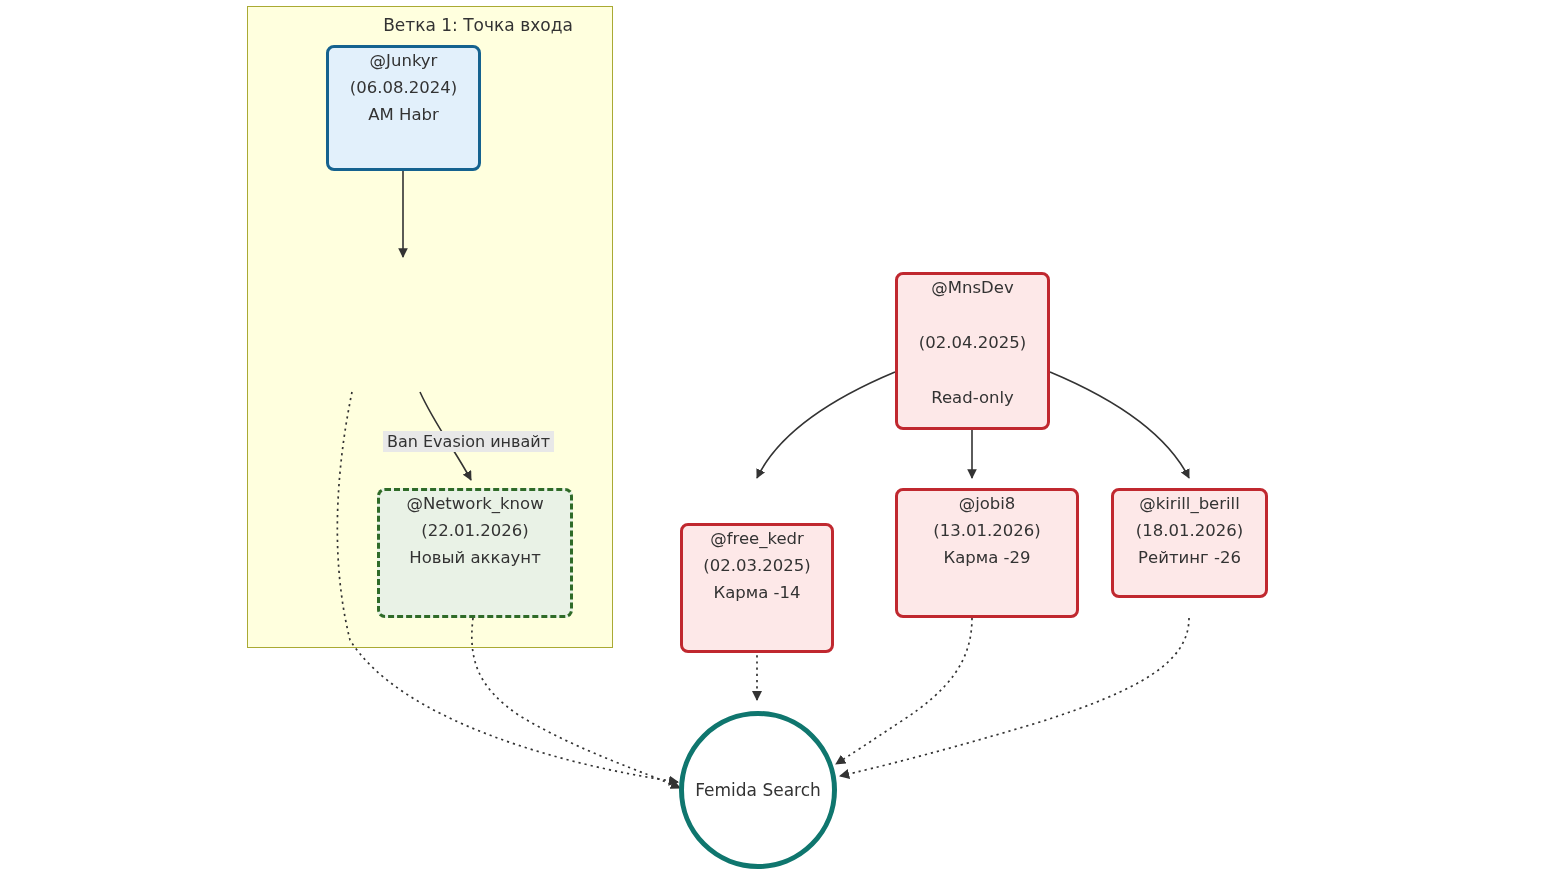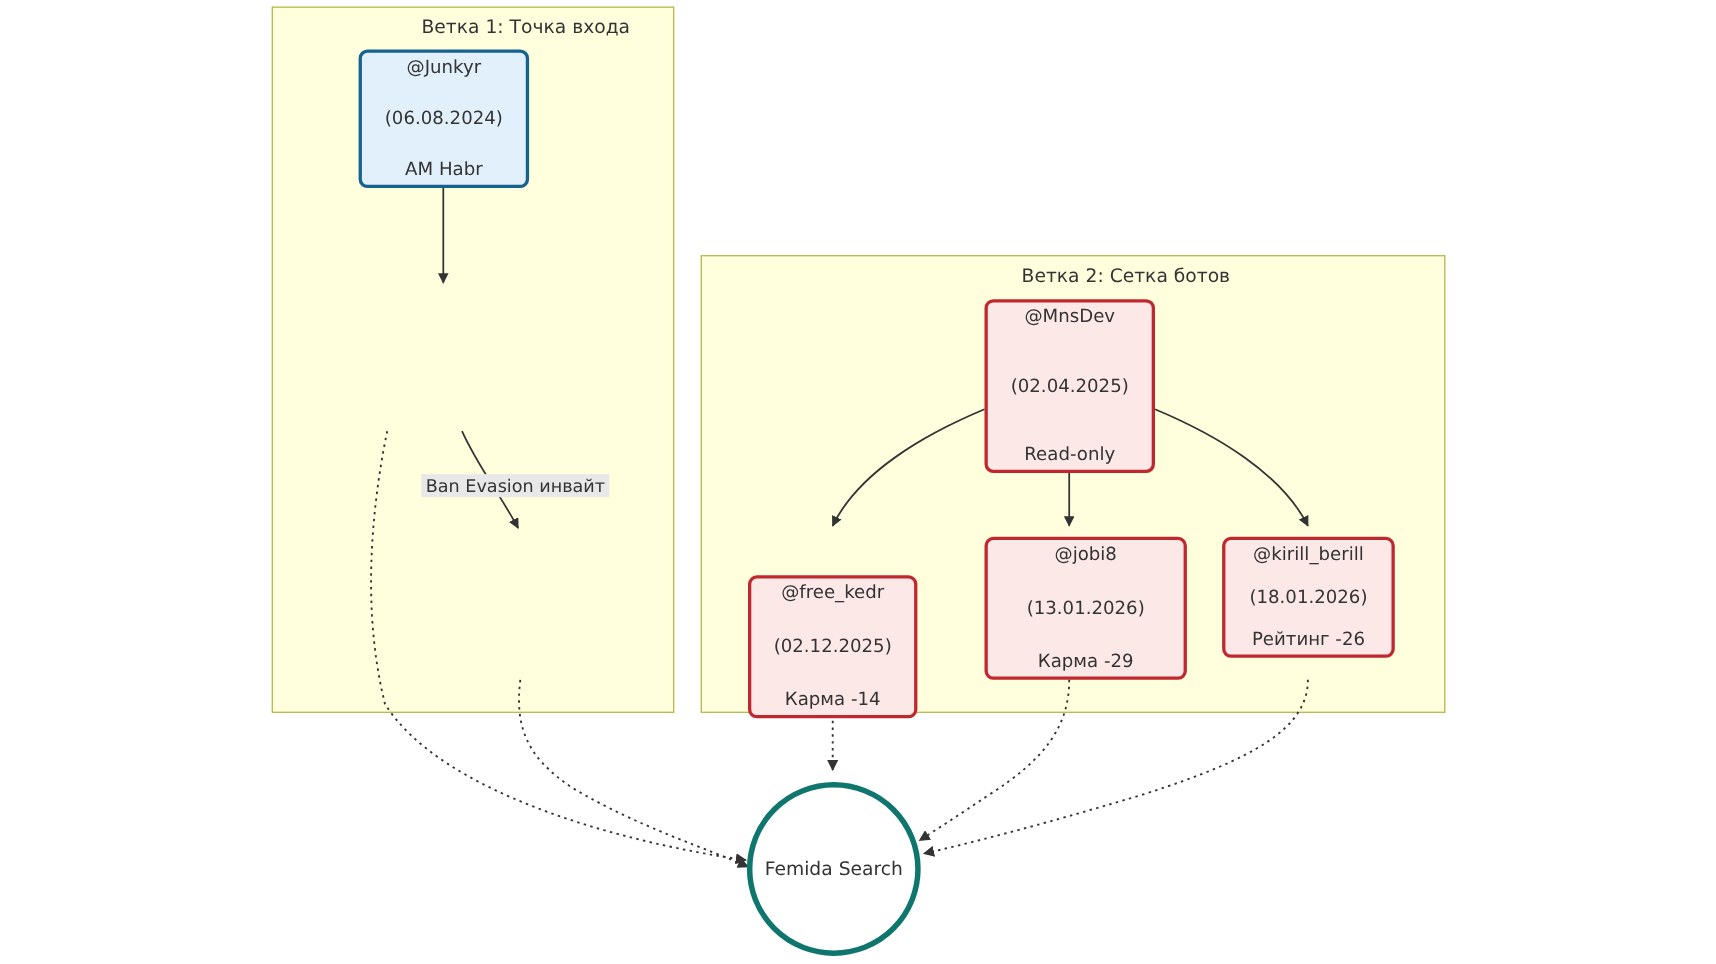--- a/index.html
+++ b/index.html
@@ -45,21 +45,21 @@
     white-space: nowrap;
     padding-left: 48px;
   }
   .node {
     position: absolute;
     box-sizing: border-box;
     border-radius: 8px;
     display: flex;
     flex-direction: column;
     align-items: center;
-    justify-content: space-between;
+    justify-content: flex-start;
     text-align: center;
     font-size: 16.5px;
     line-height: 1.63;
     color: #333333;
     white-space: nowrap;
   }
   .node .line { display: block; }
   .node-blue {
     background: #e2f0fb;
     border: 3px solid #15628f;
@@ -97,23 +97,20 @@
 </style>
 </head>
 <body>
 
 <div id="canvas">
 
   <div class="cluster" style="left:247px; top:6px; width:366px; height:642px;">
     <div class="cluster-label">Ветка 1: Точка входа</div>
   </div>
 
-  <div class="cluster" style="left:637px; top:232px; width:677px; height:416px;">
-    <div class="cluster-label">Ветка 2: Сетка ботов</div>
-  </div>
 
   <svg class="layer-edges" width="1560" height="876" viewBox="0 0 1560 876">
     <defs>
       <marker id="arrow" viewBox="0 0 10 10" refX="9" refY="5" markerWidth="6" markerHeight="6" orient="auto-start-reverse">
         <path d="M 0 0 L 10 5 L 0 10 z" fill="#333333"></path>
       </marker>
       <marker id="arrowdot" viewBox="0 0 10 10" refX="9" refY="5" markerWidth="6" markerHeight="6" orient="auto-start-reverse">
         <path d="M 0 0 L 10 5 L 0 10 z" fill="#333333"></path>
       </marker>
     </defs>
@@ -143,30 +140,35 @@
     <span class="line">@Junkyr</span>
     <span class="line">(06.08.2024)</span>
     <span class="line">AM Habr</span>
   </div>
 
 
   <div class="edge-label" style="left:383px; top:431px;">
     <span>Ban Evasion инвайт</span>
   </div>
 
+  <div class="node node-green" style="left:377px; top:488px; width:196px; height:130px;">
+    <span class="line">@Network_know</span>
+    <span class="line">(22.01.2026)</span>
+    <span class="line">Новый аккаунт</span>
+  </div>
 
   <div class="node node-red" style="left:895px; top:272px; width:155px; height:158px;gap:28px;">
     <span class="line">@MnsDev</span>
     <span class="line">(02.04.2025)</span>
     <span class="line">Read-only</span>
   </div>
 
   <div class="node node-red" style="left:680px; top:488px; width:154px; height:130px;margin-top:35px;">
     <span class="line">@free_kedr</span>
-    <span class="line">(02.12.2025)</span>
+    <span class="line">(02.03.2025)</span>
     <span class="line">Карма -14</span>
   </div>
 
   <div class="node node-red" style="left:895px; top:488px; width:184px; height:130px;">
     <span class="line">@jobi8</span>
     <span class="line">(13.01.2026)</span>
     <span class="line">Карма -29</span>
   </div>
 
   <div class="node node-red" style="left:1111px; top:488px; width:157px; height:110px;">

